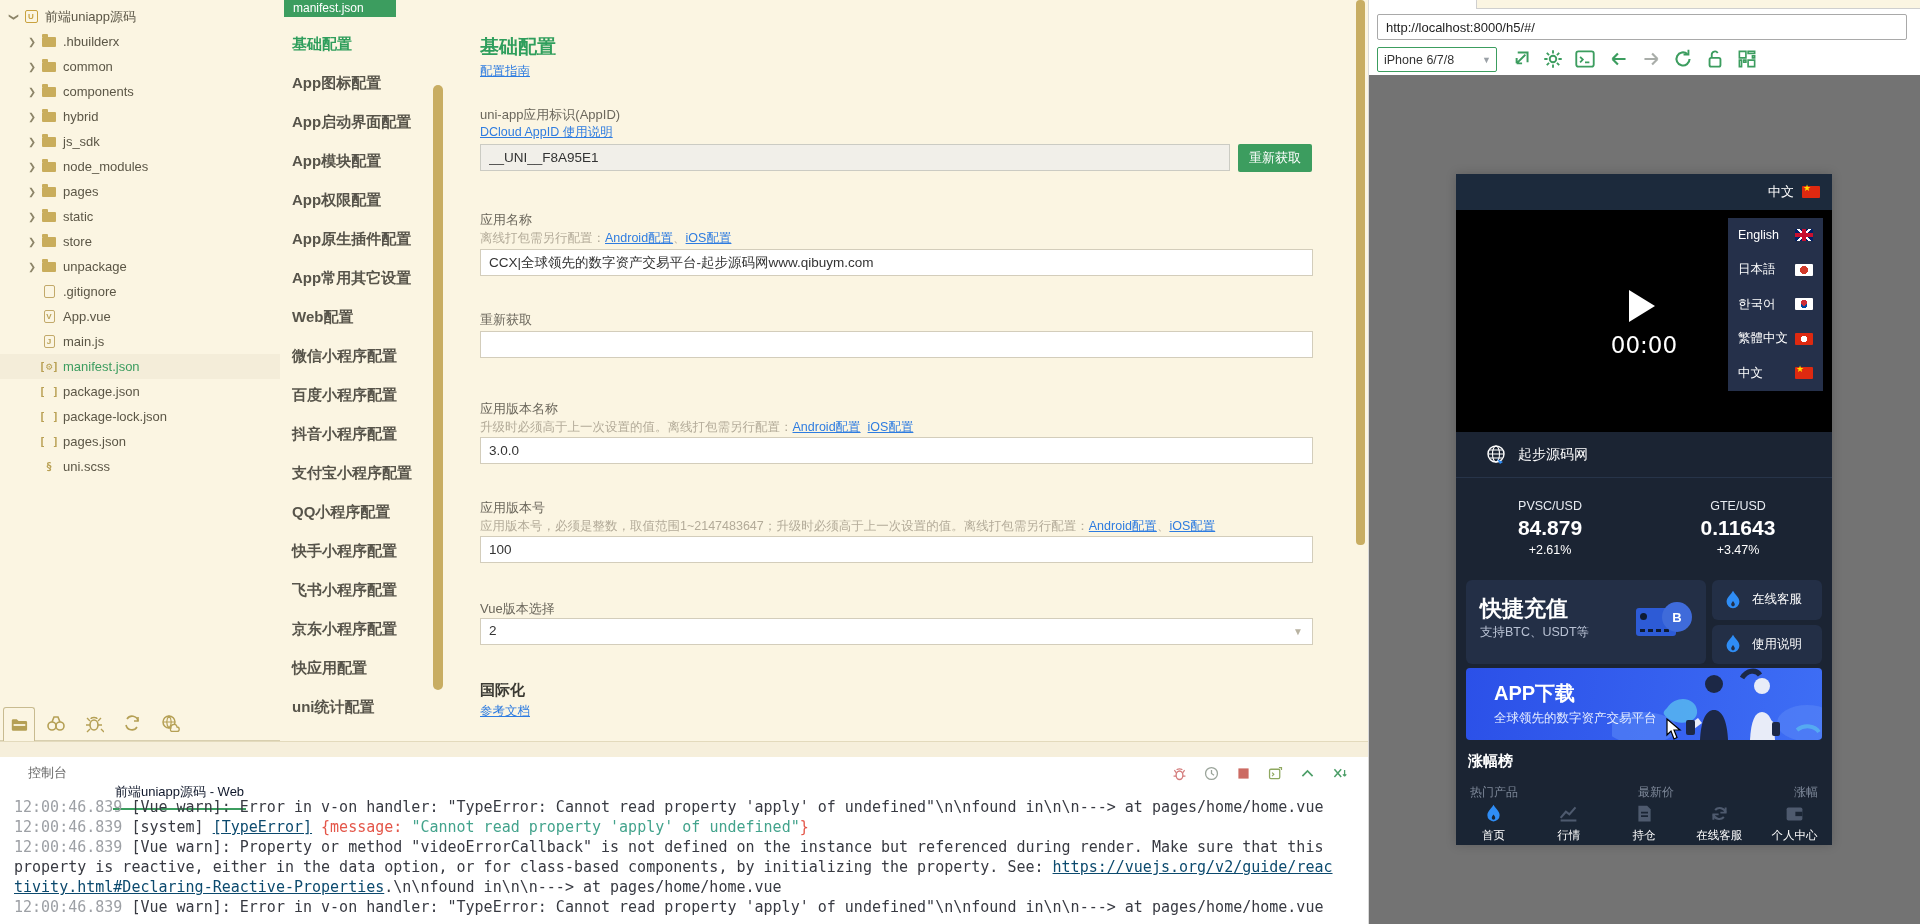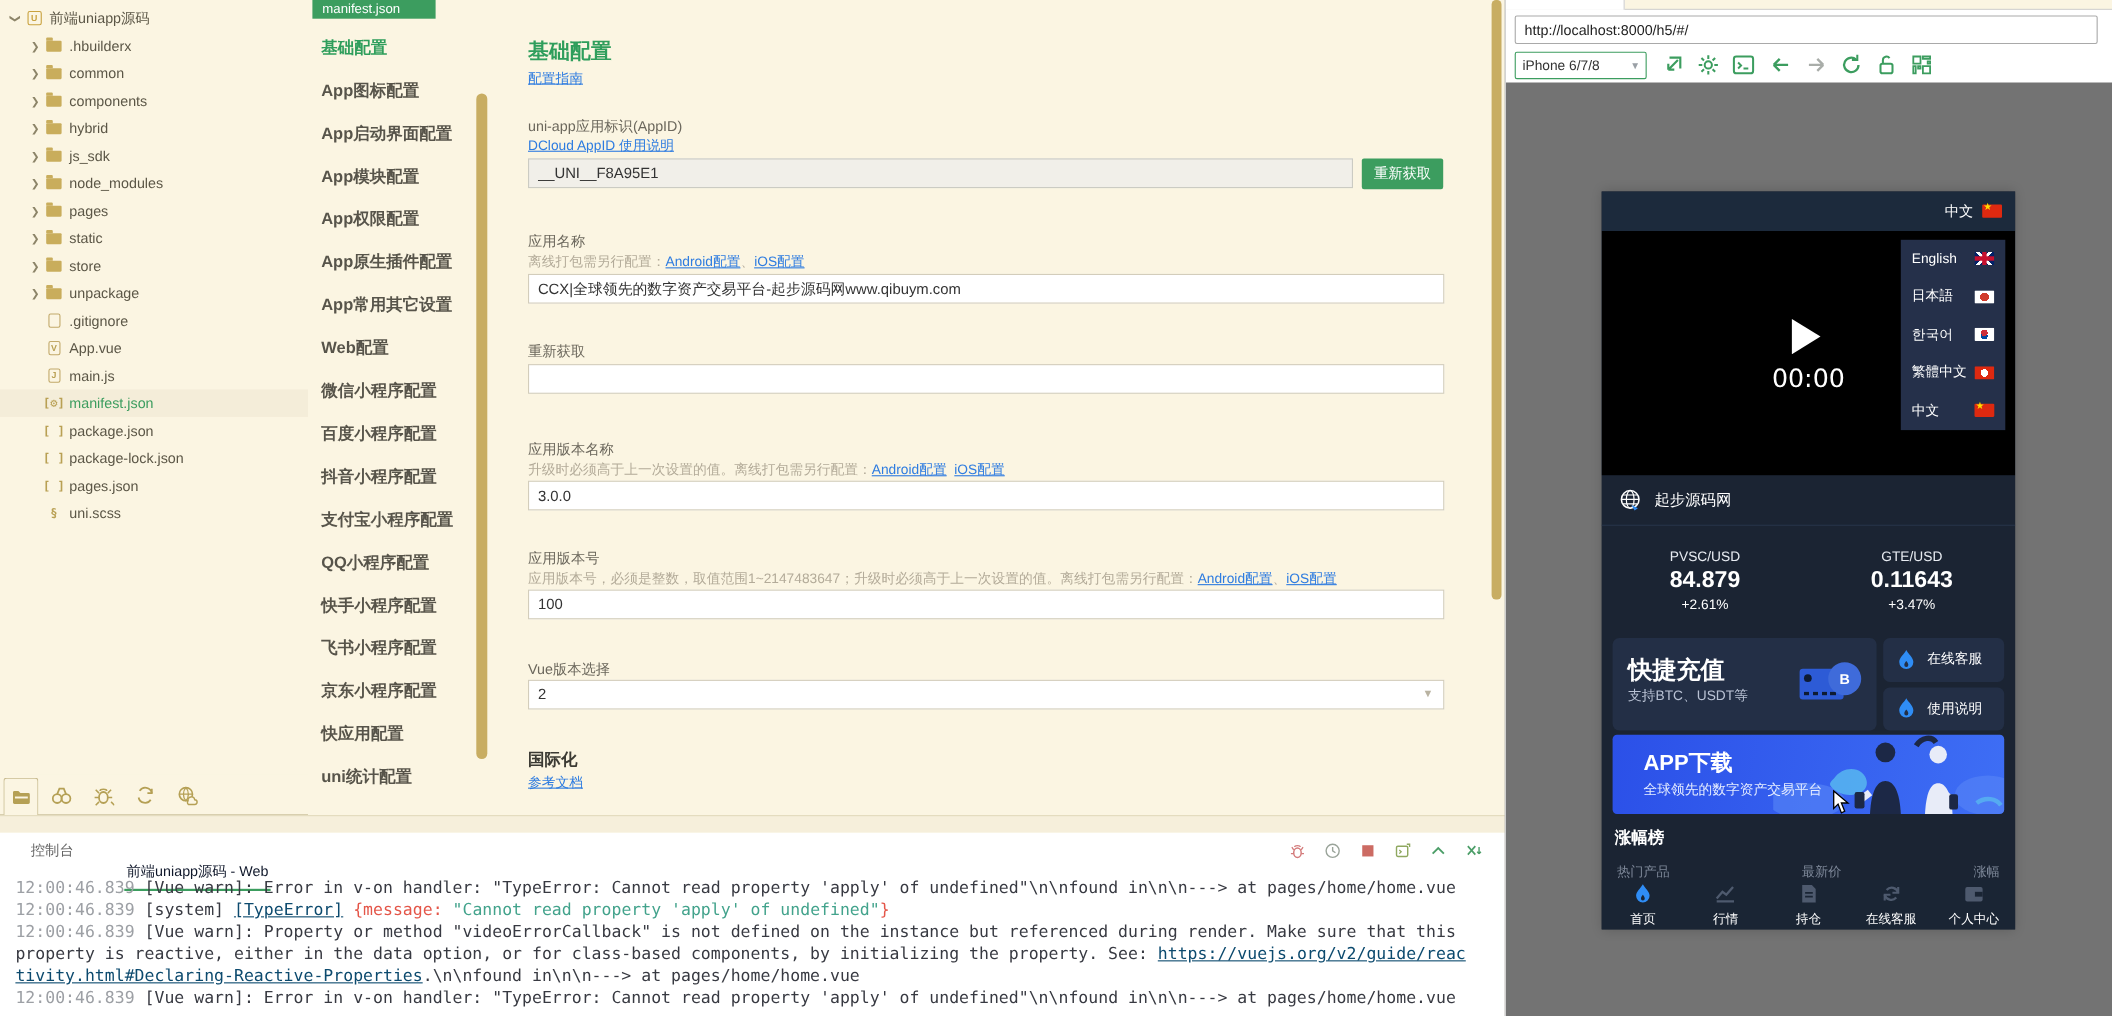--- a/index.html
+++ b/index.html
@@ -86,21 +86,21 @@
       linear-gradient(#C8102E,#C8102E) center/100% 4px no-repeat,
       linear-gradient(#C8102E,#C8102E) center/4px 100% no-repeat,
       linear-gradient(45deg, transparent 44%, #fff 44%, #fff 56%, transparent 56%),
       linear-gradient(135deg, transparent 44%, #fff 44%, #fff 56%, transparent 56%),
       #012169; }
   .f-jp { background:radial-gradient(circle at 50% 50%, #D03A2B 0 4px, transparent 4px), #fff; }
   .f-kr { background:radial-gradient(circle at 50% 38%, #CD2E3A 0 3px, transparent 3px),
                      radial-gradient(circle at 50% 62%, #0047A0 0 3px, transparent 3px), #fff; }
   .f-hk { background:radial-gradient(circle at 50% 50%, #fff 0 3.5px, transparent 3.5px), #DE2910; }
 
-  #ph-logo-row { position:absolute; left:0; top:258px; width:376px; height:46px; display:flex; align-items:center; padding-left:14px; gap:10px; border-bottom:1px solid #273449; }
+  #ph-logo-row { position:absolute; left:0; top:258px; width:376px; height:46px; display:flex; align-items:center; padding-left:28px; gap:10px; border-bottom:1px solid #273449; }
   #ph-logo-row .site { color:#fff; font-size:14px; }
   #ph-tickers { position:absolute; left:0; top:304px; width:376px; height:100px; display:flex; }
   .ticker { flex:1; display:flex; flex-direction:column; align-items:center; justify-content:center; gap:3px; }
   .ticker .pair { color:#E8ECF2; font-size:12.5px; }
   .ticker .price { color:#fff; font-size:21px; font-weight:bold; }
   .ticker .chg { color:#fff; font-size:12.5px; }
 
   #ph-cards { position:absolute; left:10px; top:406px; width:356px; height:84px; display:flex; gap:6px; }
   #card-recharge { width:240px; height:84px; background:#232F46; border-radius:6px; position:relative; cursor:pointer; }
   #card-recharge .t1 { position:absolute; left:14px; top:14px; color:#fff; font-size:22px; font-weight:bold; }

